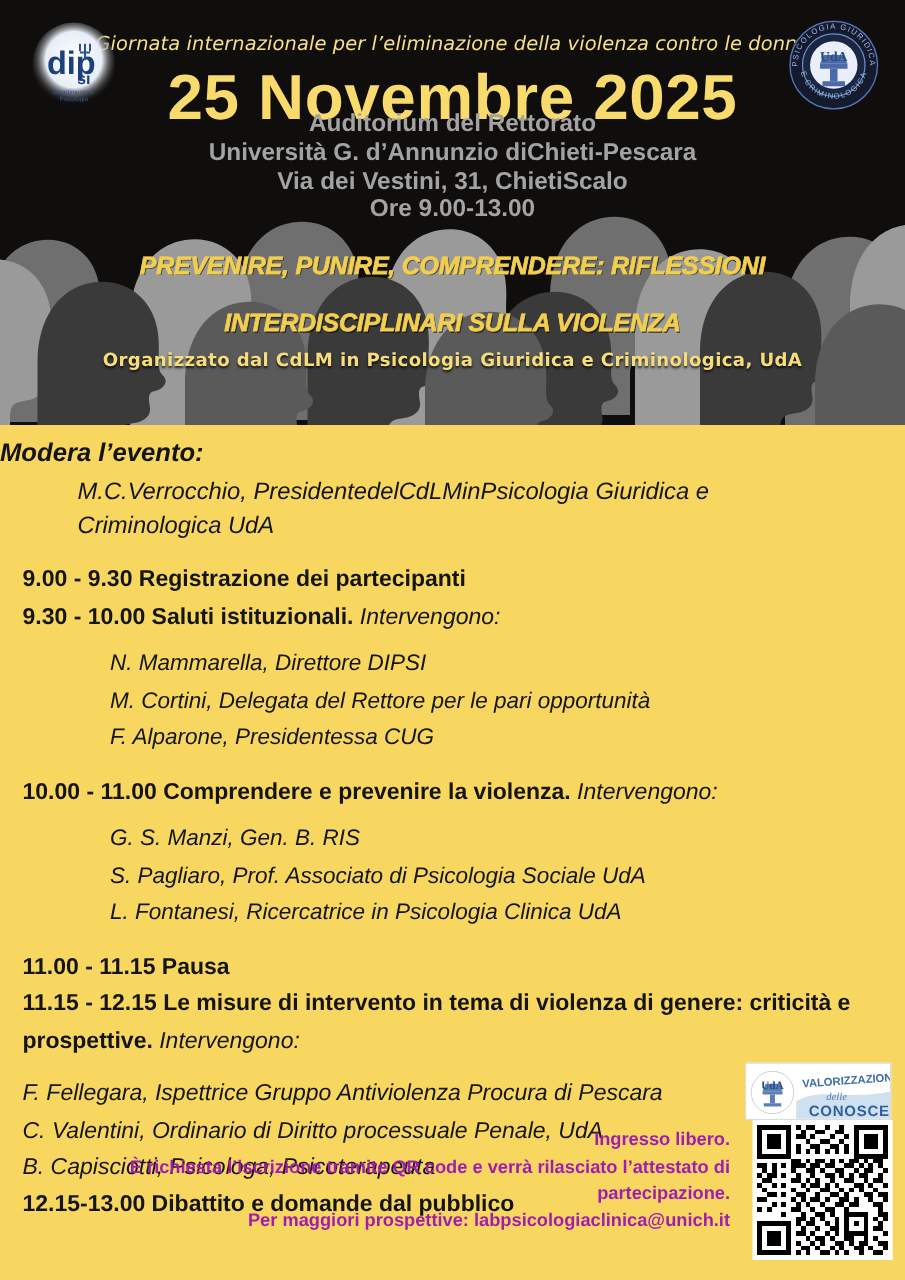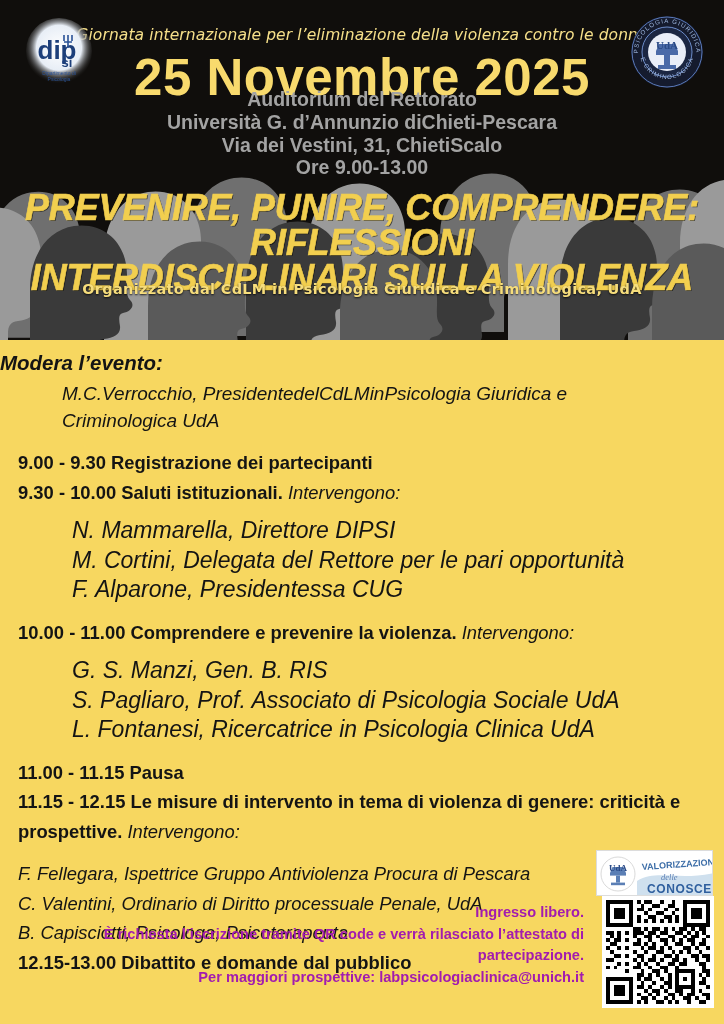--- a/index.html
+++ b/index.html
@@ -98,22 +98,22 @@
   .venue div { white-space: nowrap; }
 
   .main-title {
     position: absolute;
     left: 0; right: 0;
     top: 190px;
     text-align: center;
     color: #F2CF4F;
     font-weight: bold;
     font-style: italic;
-    font-size: 36px;
-    line-height: 35px;
+    font-size: 20px;
+    line-height: 46px;
     letter-spacing: -0.2px;
     z-index: 6;
     text-shadow: 1px 1px 0 rgba(0,0,0,0.55);
     -webkit-text-stroke: 0.6px #F2CF4F;
   }
   .main-title .t1 { display: block; }
   .main-title .t2 { display: block; }
 
   .organizer {
     position: absolute;
@@ -167,24 +167,25 @@
     padding-left: 18px;
     padding-right: 16px;
   }
   .sched-row.lead { font-weight: bold; }
   .sched-row .ital {
     font-weight: normal;
     font-style: italic;
   }
   .speaker {
     font-style: italic;
-    font-size: 23px;
+    font-size: 18px;
     line-height: 29.5px;
     padding-left: 72px;
     padding-right: 16px;
+    margin-left: 16px;
   }
   .gap-sm { height: 9px; }
   .gap-md { height: 13px; }
 
   .plain-line {
     font-style: italic;
     font-size: 18.4px;
     line-height: 29.5px;
     padding-left: 18px;
     padding-right: 16px;

